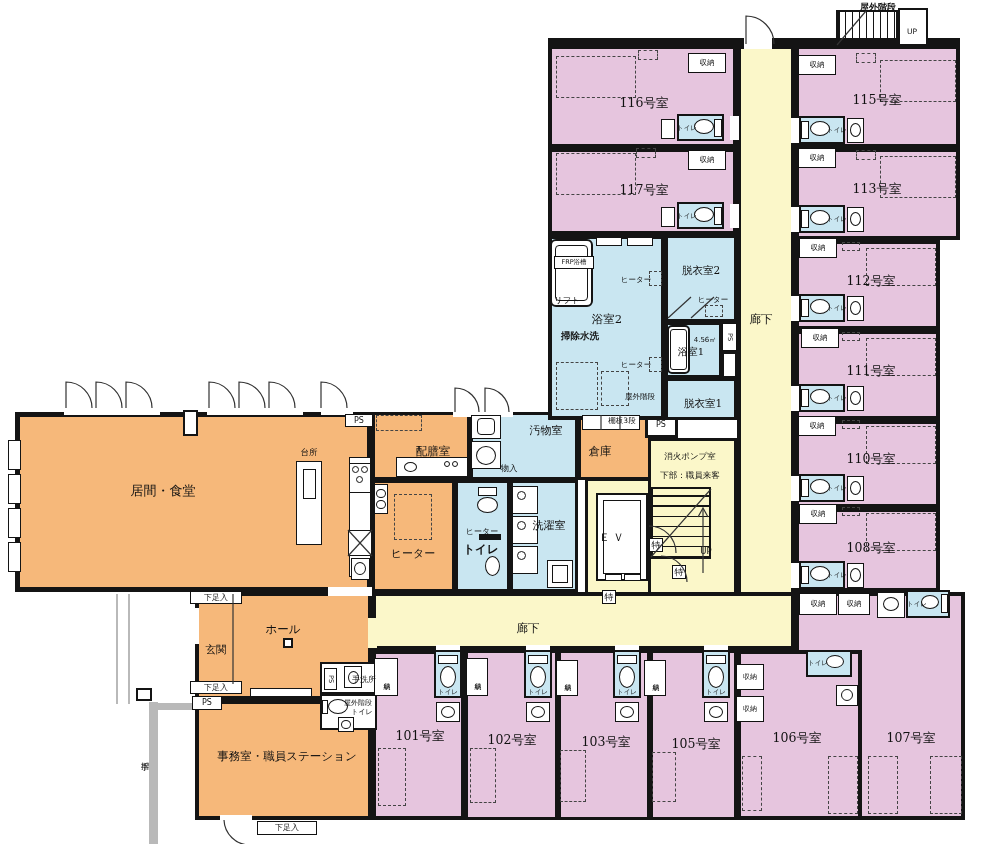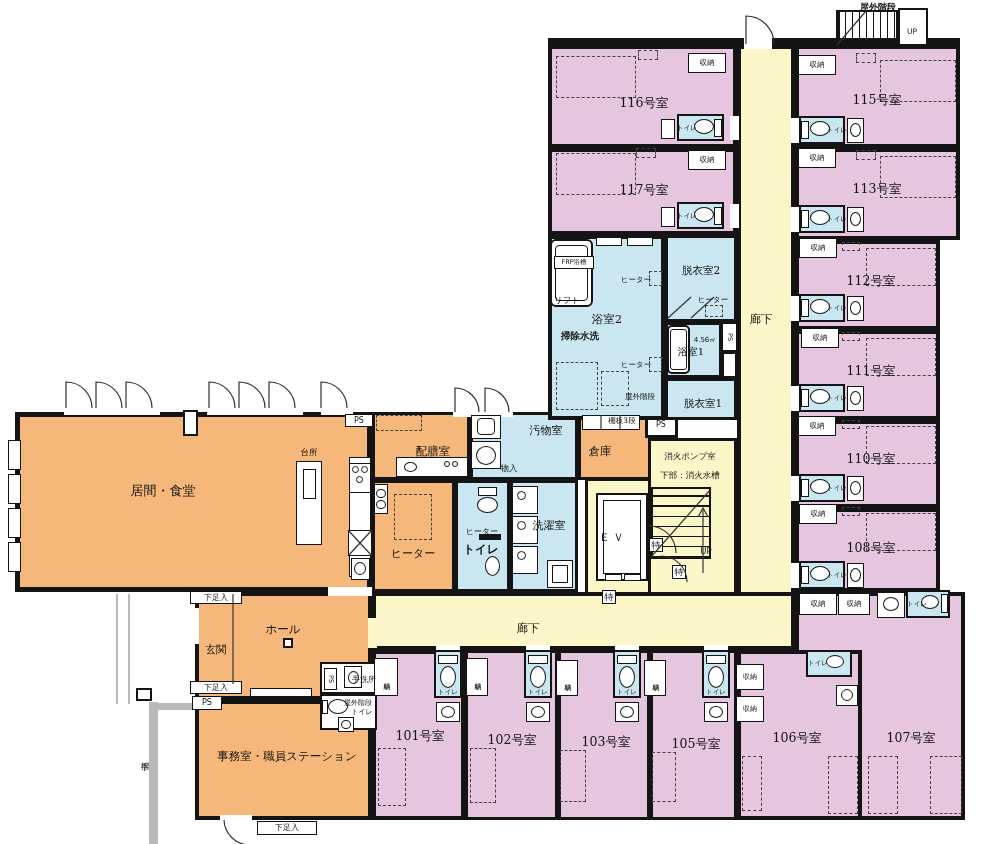--- a/index.html
+++ b/index.html
@@ -316,21 +316,21 @@
     <div class="s label" style="left: 546px; top: 430px; font-size: 11px; font-family: &quot;DejaVu Serif&quot;, &quot;Liberation Serif&quot;, serif;">汚物室</div>
     <div class="s label" style="left: 509px; top: 468px; font-size: 8.5px;">物入</div>
     <div class="s label" style="left: 600px; top: 452px; font-size: 11.5px; font-family: &quot;DejaVu Serif&quot;, &quot;Liberation Serif&quot;, serif;">倉庫</div>
     <div class="s label" style="left: 622px; top: 421px; font-size: 7.5px;">棚板3段</div>
     <div class="s label" style="left: 413px; top: 553px; font-size: 11px; font-family: &quot;DejaVu Serif&quot;, &quot;Liberation Serif&quot;, serif;">ヒーター</div>
     <div class="s label" style="left: 482px; top: 532px; font-size: 8px;">ヒーター</div>
     <div class="s label" style="left: 481px; top: 550px; font-size: 11.5px; font-weight: bold;">トイレ</div>
     <div class="s label" style="left: 549px; top: 525px; font-size: 11px; font-family: &quot;DejaVu Serif&quot;, &quot;Liberation Serif&quot;, serif;">洗濯室</div>
     <div class="s label" style="left: 613px; top: 537px; font-size: 11px; letter-spacing: 3px;">ＥＶ</div>
     <div class="s label" style="left: 690px; top: 456px; font-size: 8.5px;">消火ポンプ室</div>
-    <div class="s label" style="left: 690px; top: 475px; font-size: 8.5px;">下部：消火水槽</div>
+    <div class="s label" style="left: 690px; top: 475px; font-size: 8.5px;">下部：職員来客</div>
     <div class="s label" style="left: 706px; top: 551px; font-size: 8.5px;">UP</div>
     <div class="s label" style="left: 283px; top: 630px; font-size: 11.5px; font-family: &quot;DejaVu Serif&quot;, &quot;Liberation Serif&quot;, serif;">ホール</div>
     <div class="s label" style="left: 216px; top: 649px; font-size: 10.5px; font-family: &quot;DejaVu Serif&quot;, &quot;Liberation Serif&quot;, serif;">玄関</div>
     <div class="s label" style="left: 364px; top: 680px; font-size: 8px;">手洗所</div>
     <div class="s label" style="left: 358px; top: 703px; font-size: 7px;">屋外階段</div>
     <div class="s label" style="left: 362px; top: 712px; font-size: 7px;">トイレ</div>
     <div class="s label" style="left: 287px; top: 757px; font-size: 11.5px; font-family: &quot;DejaVu Serif&quot;, &quot;Liberation Serif&quot;, serif;">事務室・職員ステーション</div>
     <div class="s label" style="left: 144px; top: 756px; font-size: 8px; writing-mode: vertical-rl;">手摺</div>
     <svg class="ov" id="overlay" width="1000" height="844" viewBox="0 0 1000 844">
       <path d="M66,408 V382 A26,26 0 0 1 92,408" fill="none" stroke="#333" stroke-width="1.2"></path>

